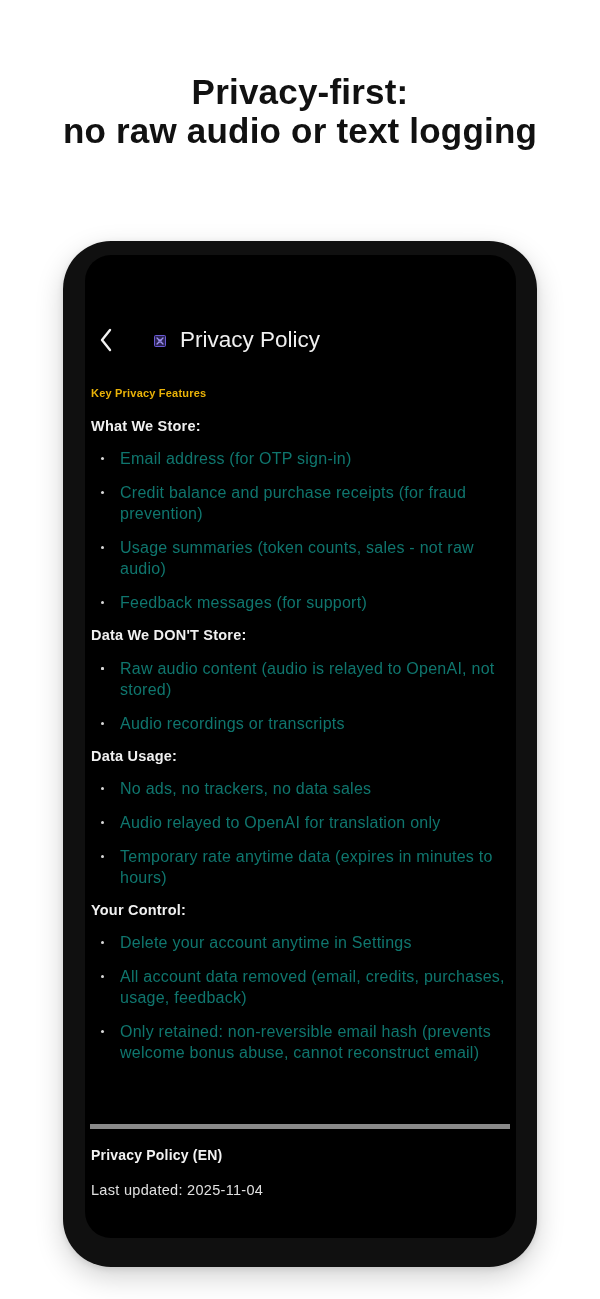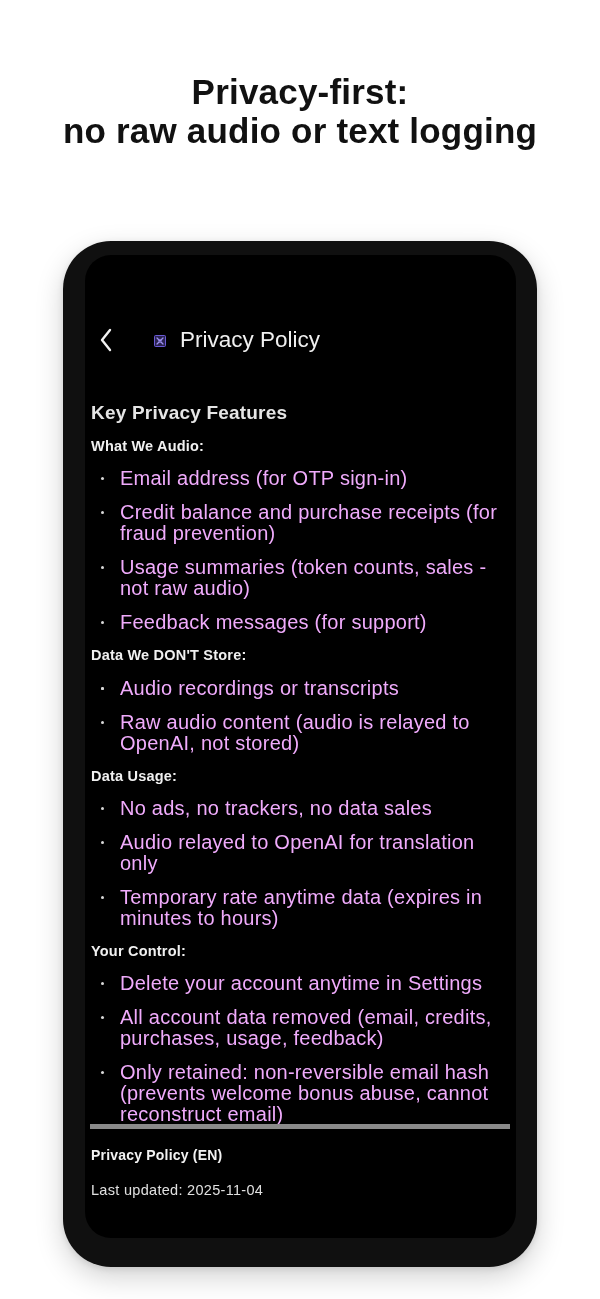--- a/index.html
+++ b/index.html
@@ -61,41 +61,40 @@
       color: #f0f0f0;
       font-weight: 400;
     }
 
     .content {
       position: absolute;
       left: 6px; top: 126px;
       width: 420px;
     }
     .h-main {
-      font-size: 19px; font-weight: 700;
-      color: #e5e5e5;
+      font-size: 11px; font-weight: 700;
+      color: #eab308;
       line-height: 24px;
       margin-bottom: 11px;
       letter-spacing: 0.2px;
-      margin-top: 20px;
     }
     .h-sub {
       font-size: 14.5px; font-weight: 700;
       color: #f0f0f0;
       line-height: 20px;
       margin-bottom: 12px;
       letter-spacing: 0.2px;
     }
     ul.list { list-style: none; margin-bottom: 12px; }
     ul.list li {
       position: relative;
       padding-left: 29px;
-      font-size: 20px;
+      font-size: 16px;
       line-height: 21px;
-      color: #f0abfc;
+      color: #0f766e;
       margin-bottom: 13px;
       letter-spacing: 0.25px;
     }
     ul.list li:last-child { margin-bottom: 0; }
     ul.list li .dot {
       position: absolute; left: 10px; top: 9px;
       width: 3px; height: 3px; border-radius: 50%;
       background: #d8d8d8;
     }
 
@@ -145,33 +144,33 @@
           <rect x="0.5" y="0.5" width="11" height="11" rx="1" fill="#2a2350" stroke="#6b5bd6" stroke-width="1"></rect>
           <path d="M3 3 L9 9 M9 3 L3 9" stroke="#9d90f0" stroke-width="1.3" stroke-linecap="round"></path>
           <circle cx="6" cy="6" r="1.3" fill="none" stroke="#9d90f0" stroke-width="0.8"></circle>
         </svg>
         <div class="nav-title">Privacy Policy</div>
       </div>
 
       <div class="content">
         <div class="h-main">Key Privacy Features</div>
 
-        <div class="h-sub">What We Audio:</div>
+        <div class="h-sub">What We Store:</div>
         <ul class="list">
           <li><span class="dot"></span><span>Email address (for OTP sign-in)</span></li>
           <li><span class="dot"></span><span>Credit balance and purchase receipts (for fraud prevention)</span></li>
           <li><span class="dot"></span><span>Usage summaries (token counts, sales - not raw audio)</span></li>
           <li><span class="dot"></span><span>Feedback messages (for support)</span></li>
         </ul>
 
         <div class="h-sub">Data We DON'T Store:</div>
         <ul class="list">
           <li><span class="dot"></span></li>
+          <li><span class="dot"></span><span>Raw audio content (audio is relayed to OpenAI, not stored)</span></li>
           <li><span class="dot"></span><span>Audio recordings or transcripts</span></li>
-          <li><span class="dot"></span><span>Raw audio content (audio is relayed to OpenAI, not stored)</span></li>
         </ul>
 
         <div class="h-sub">Data Usage:</div>
         <ul class="list">
           <li><span class="dot"></span><span>No ads, no trackers, no data sales</span></li>
           <li><span class="dot"></span><span>Audio relayed to OpenAI for translation only</span></li>
           <li><span class="dot"></span><span>Temporary rate anytime data (expires in minutes to hours)</span></li>
         </ul>
 
         <div class="h-sub">Your Control:</div>

